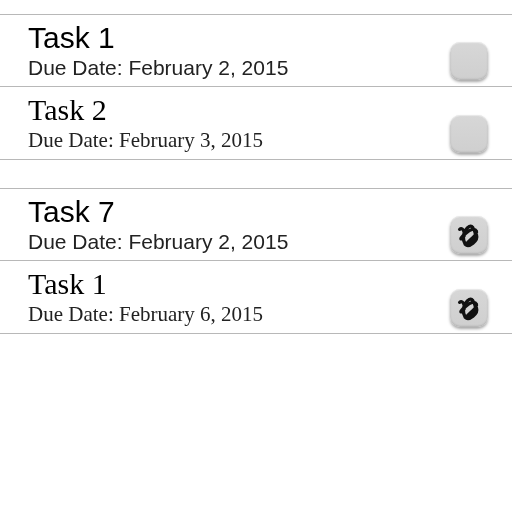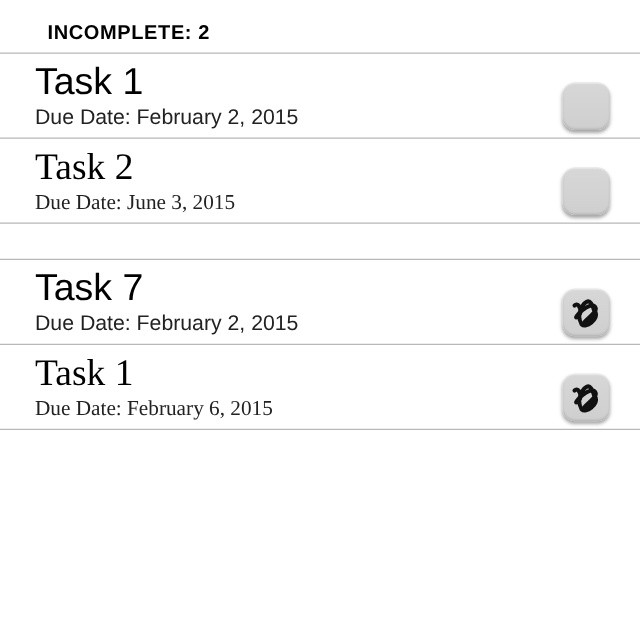--- a/index.html
+++ b/index.html
@@ -28,21 +28,21 @@
   }
   .row:last-child, .section .row.last { border-bottom: 1px solid #b8b8b8; font-family: Liberation Serif, serif; }
   .row-text { flex: 1; }
   .task-title {
     font-size: 30px;
     font-weight: 400;
     line-height: 1.1;
     margin-bottom: 2px;
   }
   .task-sub {
-    font-size: 17px;
+    font-size: 21px;
     color: #222;
     font-weight: 400;
   }
   .checkbox {
     width: 38px;
     height: 38px;
     border-radius: 10px;
     background: linear-gradient(to bottom, #d7d7d7, #cfcfcf);
     box-shadow: inset 0 1px 1px rgba(255,255,255,0.5),
                 0 2px 3px rgba(0,0,0,0.35),
@@ -54,36 +54,35 @@
   }
   .checkbox svg { width: 30px; height: 30px; display: none; }
   .checkbox.checked svg { display: block; }
 </style>
 </head>
 <body>
 
 <div class="screen">
 
   <div class="section">
-    <div class="section-header">INCOMPLETE: 2</div>
 
     <div class="row">
       <div class="row-text">
         <div class="task-title">Task 1</div>
         <div class="task-sub">Due Date: February 2, 2015</div>
       </div>
       <div class="checkbox">
         
       </div>
     </div>
 
     <div class="row last">
       <div class="row-text">
         <div class="task-title">Task 2</div>
-        <div class="task-sub">Due Date: June 3, 2015</div>
+        <div class="task-sub">Due Date: February 3, 2015</div>
       </div>
       <div class="checkbox">
         
       </div>
     </div>
   </div>
 
   <div class="gap"></div>
 
   <div class="section">

